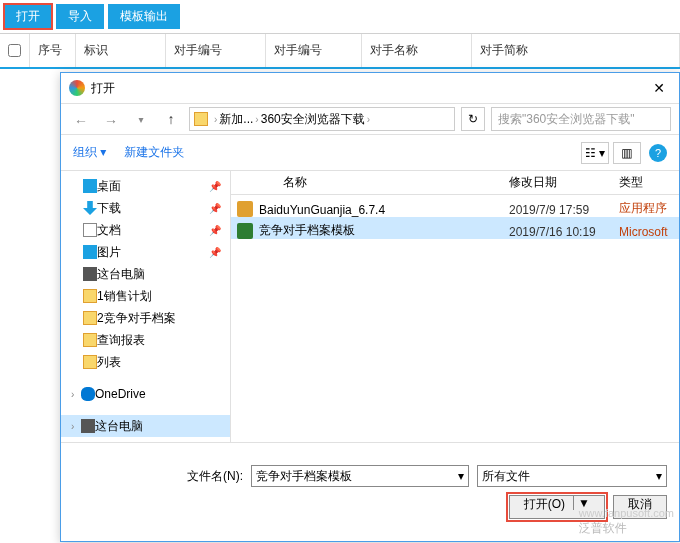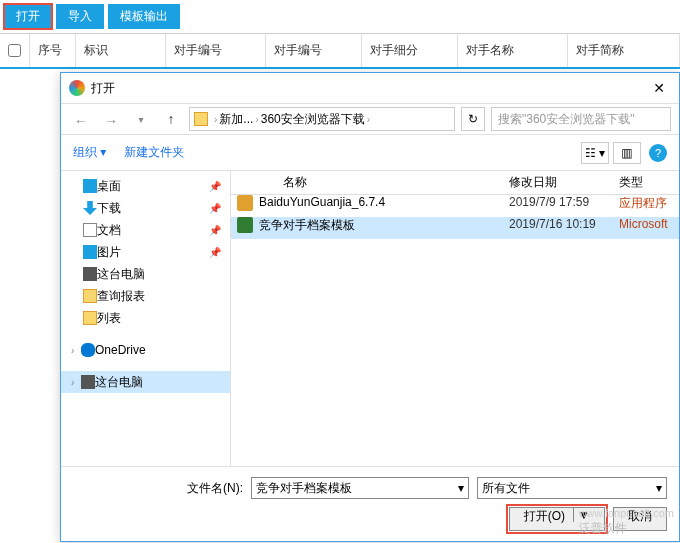--- a/index.html
+++ b/index.html
@@ -46,30 +46,30 @@
 .ico-pic { background: #1ba1e2; }
 .ico-pc { background: #555; }
 .ico-folder { background: #f9d76c; border: 1px solid #e0a030; }
 .ico-onedrive { background: #0078d4; border-radius: 40%; }
 
 .file-area { flex: 1; display: flex; flex-direction: column; }
 .file-header { display: flex; height: 24px; border-bottom: 1px solid #e0e0e0; align-items: center; padding-left: 24px; }
 .fh-name { flex: 1; margin-left: 28px; }
 .fh-date { width: 110px; }
 .fh-type { width: 60px; }
-.file-row { display: flex; height: 22px; align-items: flex-start; padding-left: 6px; cursor: pointer; }
+.file-row { display: flex; height: 22px; align-items: flex-end; padding-left: 6px; cursor: pointer; }
 .file-row.selected { background: #cce8ff; }
 .fr-icon { width: 16px; height: 16px; margin-right: 6px; flex-shrink: 0; }
 .ico-exe { background: #e0a030; border-radius: 2px; }
 .ico-xls { background: #2e7d32; border-radius: 2px; }
 .fr-name { flex: 1; white-space: nowrap; overflow: hidden; }
 .fr-date { width: 110px; color: #333; }
 .fr-type { width: 60px; color: #c2410c; white-space: nowrap; overflow: hidden; }
 
-.dlg-footer { border-top: 1px solid #e0e0e0; padding: 10px 12px; }
+.dlg-footer { border-top: 1px solid #e0e0e0; padding: 22px 12px; }
 .footer-row { display: flex; align-items: center; gap: 8px; margin-bottom: 8px; }
 .fn-label { width: 170px; text-align: right; }
 .fn-select { flex: 1; height: 22px; border: 1px solid #888; padding: 0 4px; display: flex; align-items: center; justify-content: space-between; background: #fff; cursor: pointer; }
 .filter-select { width: 190px; height: 22px; border: 1px solid #888; padding: 0 4px; display: flex; align-items: center; justify-content: space-between; background: #fff; cursor: pointer; }
 .footer-btns { display: flex; justify-content: flex-end; gap: 8px; }
 .dlg-btn { height: 24px; padding: 0 14px; border: 1px solid #888; background: #efefef; cursor: pointer; display: flex; align-items: flex-start; }
 .dlg-btn.primary { outline: 2px solid #e74c3c; outline-offset: 1px; }
 .split-arrow { border-left: 1px solid #888; margin-left: 8px; padding-left: 4px; }
 
 .watermark { position: absolute; right: 6px; bottom: 6px; color: #bbb; font-size: 13px; pointer-events: none; }
@@ -84,21 +84,20 @@
 </div>
 
 <div class="table-header">
   <div class="th-cell th-check">
       <input type="checkbox" style="">
     </div>
   <div class="th-cell" style="width:46px">序号</div>
   <div class="th-cell" style="width:90px">标识</div>
   <div class="th-cell" style="width:100px">对手编号</div>
   <div class="th-cell" style="width:96px">对手编号</div>
-  <div class="th-cell" style="width:96px">对手细分</div>
   <div class="th-cell" style="width:110px">对手名称</div>
   <div class="th-cell" style="flex:1">对手简称</div>
 </div>
 
 <div class="dialog">
   <div class="dlg-title">
     <div class="dlg-title-icon"></div>
     <span>打开</span>
     <span class="dlg-close">✕</span>
   </div>
@@ -150,20 +149,28 @@
           <span class="ti-icon ico-pic"></span>
           <span>图片</span>
           <span class="pin">📌</span>
         </div>
       <div class="tree-item">
           <span class="ti-icon ico-pc"></span>
           <span>这台电脑</span>
         </div>
       <div class="tree-item">
           <span class="ti-icon ico-folder"></span>
+          <span>1销售计划</span>
+        </div>
+      <div class="tree-item">
+          <span class="ti-icon ico-folder"></span>
+          <span>2竞争对手档案</span>
+        </div>
+      <div class="tree-item">
+          <span class="ti-icon ico-folder"></span>
           <span>查询报表</span>
         </div>
       <div class="tree-item">
           <span class="ti-icon ico-folder"></span>
           <span>列表</span>
         </div>
       <div style="height:10px"></div>
       <div class="tree-item" style="padding-left:10px">
           <span style="color:#888;font-size:10px;width:10px">›</span>
           <span class="ti-icon ico-onedrive"></span>

